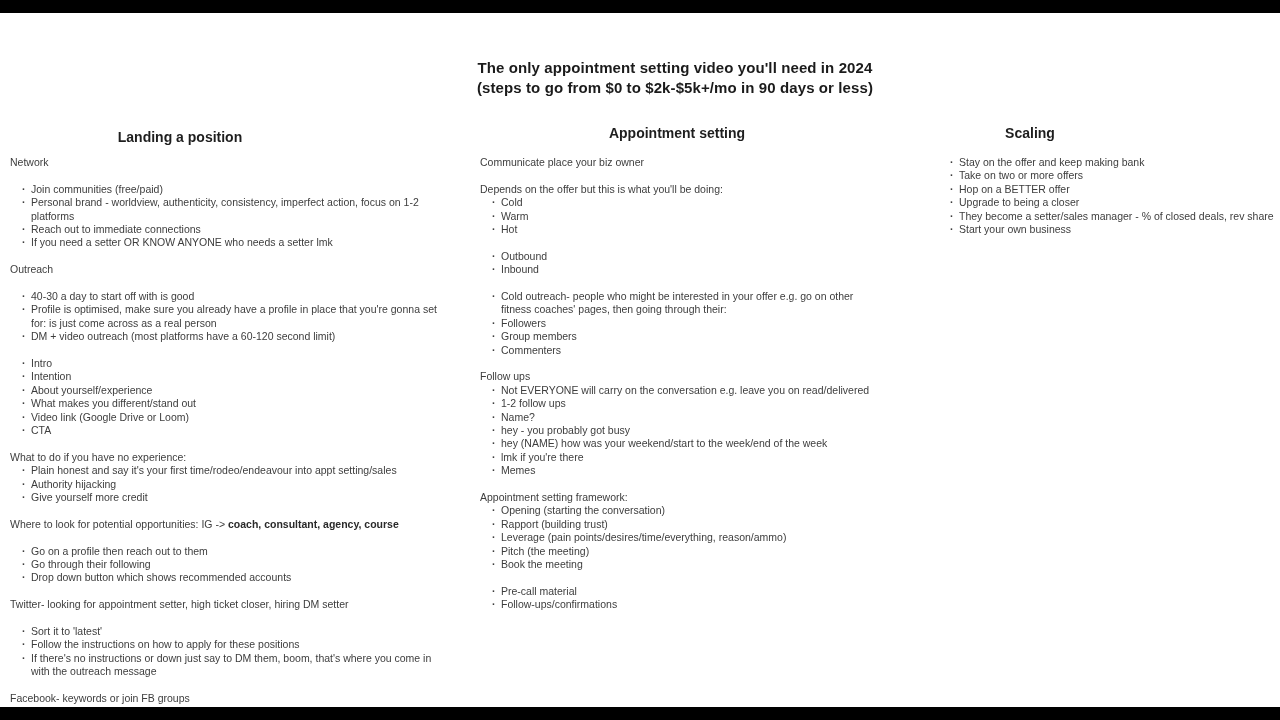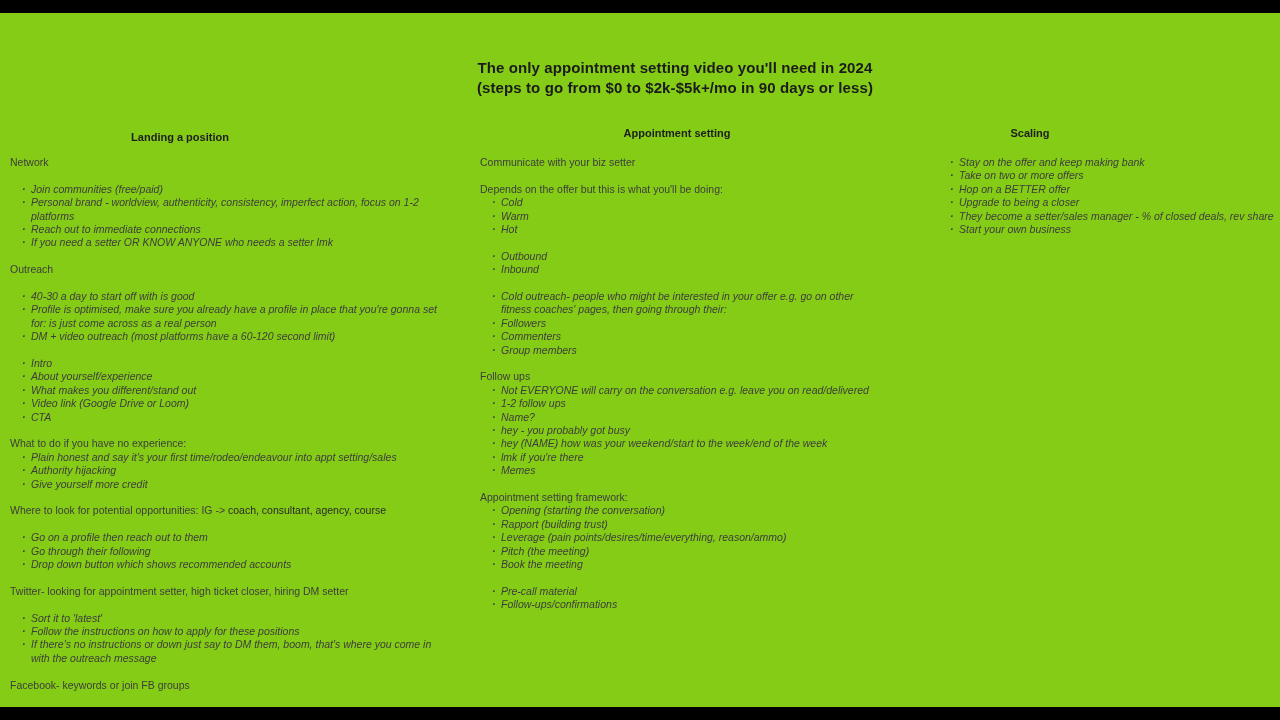--- a/index.html
+++ b/index.html
@@ -8,48 +8,48 @@
     font-family: "Liberation Sans", "DejaVu Sans", sans-serif;
     background: #000;
   }
   .screen { position: relative; width: 1280px; height: 720px; background: #000; }
   .letterbox { position: absolute; left: 0; width: 1280px; height: 13px; background: #000; }
   .letterbox.top { top: 0; }
   .letterbox.bottom { bottom: 0; }
   .page {
     position: absolute; top: 13px; left: 0;
     width: 1280px; height: 694px;
-    background: #84cc16;
+    background: #ffffff;
   }
   .doc-title {
     position: absolute; top: 45px; left: 675px;
     transform: translateX(-50%);
     text-align: center; white-space: nowrap;
     font-weight: bold; font-size: 15px; line-height: 20px;
     color: #1b1b1b; letter-spacing: 0.1px;
   }
   .column {
     position: absolute; top: 113px;
     font-size: 10.5px; line-height: 13.4px; color: #3d3d3d;
   }
   .col-0 { left: 10px;  width: 430px; }
   .col-1 { left: 480px; width: 400px; }
   .col-2 { left: 938px; width: 340px; }
   .col-header {
-    font-weight: bold; font-size: 11px; line-height: 14px;
+    font-weight: bold; font-size: 14px; line-height: 14px;
     color: #1e1e1e; text-align: center; margin-bottom: 16px;
   }
   .col-0 .col-header { width: 340px; padding-top: 4px; margin-bottom: 12px; }
   .col-1 .col-header { width: 394px; }
   .col-2 .col-header { width: 184px; }
   .block { margin-bottom: 13.4px; }
   .block-label { min-height: 13.4px; }
   .block-label.gap-after { margin-bottom: 13.4px; }
-  .block-label .bold { font-weight: normal; color: #2a2a2a; }
-  .item { position: relative; padding-left: 21px; min-height: 13.4px; font-style: italic; }
+  .block-label .bold { font-weight: bold; color: #2a2a2a; }
+  .item { position: relative; padding-left: 21px; min-height: 13.4px; }
   .item::before {
     content: "\00B7";
     position: absolute; left: 12px; top: 0;
     color: #3d3d3d; font-weight: bold;
   }
   .item.spacer { height: 13.4px; }
   .item.spacer::before { content: none; }
 </style>
 </head>
 <body>
@@ -72,20 +72,21 @@
             <div class="item">Reach out to immediate connections</div>
             <div class="item">If you need a setter OR KNOW ANYONE who needs a setter lmk</div>
           </div>
           <div class="block">
             <div class="block-label gap-after"><span>Outreach</span></div>
             <div class="item">40-30 a day to start off with is good</div>
             <div class="item">Profile is optimised, make sure you already have a profile in place that you're gonna set for: is just come across as a real person</div>
             <div class="item">DM + video outreach (most platforms have a 60-120 second limit)</div>
             <div class="item spacer"></div>
             <div class="item">Intro</div>
+            <div class="item">Intention</div>
             <div class="item">About yourself/experience</div>
             <div class="item">What makes you different/stand out</div>
             <div class="item">Video link (Google Drive or Loom)</div>
             <div class="item">CTA</div>
           </div>
           <div class="block">
             <div class="block-label"><span>What to do if you have no experience:</span></div>
             <div class="item">Plain honest and say it's your first time/rodeo/endeavour into appt setting/sales</div>
             <div class="item">Authority hijacking</div>
             <div class="item">Give yourself more credit</div>
@@ -102,35 +103,35 @@
             <div class="item">Follow the instructions on how to apply for these positions</div>
             <div class="item">If there's no instructions or down just say to DM them, boom, that's where you come in with the outreach message</div>
           </div>
           <div class="block">
             <div class="block-label"><span>Facebook- keywords or join FB groups</span></div>
           </div>
         </div>
         <div class="column col-1">
           <div class="col-header">Appointment setting</div>
           <div class="block">
-            <div class="block-label"><span>Communicate with your biz setter</span></div>
+            <div class="block-label"><span>Communicate place your biz owner</span></div>
           </div>
           <div class="block">
             <div class="block-label"><span>Depends on the offer but this is what you'll be doing:</span></div>
             <div class="item">Cold</div>
             <div class="item">Warm</div>
             <div class="item">Hot</div>
             <div class="item spacer"></div>
             <div class="item">Outbound</div>
             <div class="item">Inbound</div>
             <div class="item spacer"></div>
             <div class="item">Cold outreach- people who might be interested in your offer e.g. go on other fitness coaches' pages, then going through their:</div>
             <div class="item">Followers</div>
+            <div class="item">Group members</div>
             <div class="item">Commenters</div>
-            <div class="item">Group members</div>
           </div>
           <div class="block">
             <div class="block-label"><span>Follow ups</span></div>
             <div class="item">Not EVERYONE will carry on the conversation e.g. leave you on read/delivered</div>
             <div class="item">1-2 follow ups</div>
             <div class="item">Name?</div>
             <div class="item">hey - you probably got busy</div>
             <div class="item">hey (NAME) how was your weekend/start to the week/end of the week</div>
             <div class="item">lmk if you're there</div>
             <div class="item">Memes</div>

